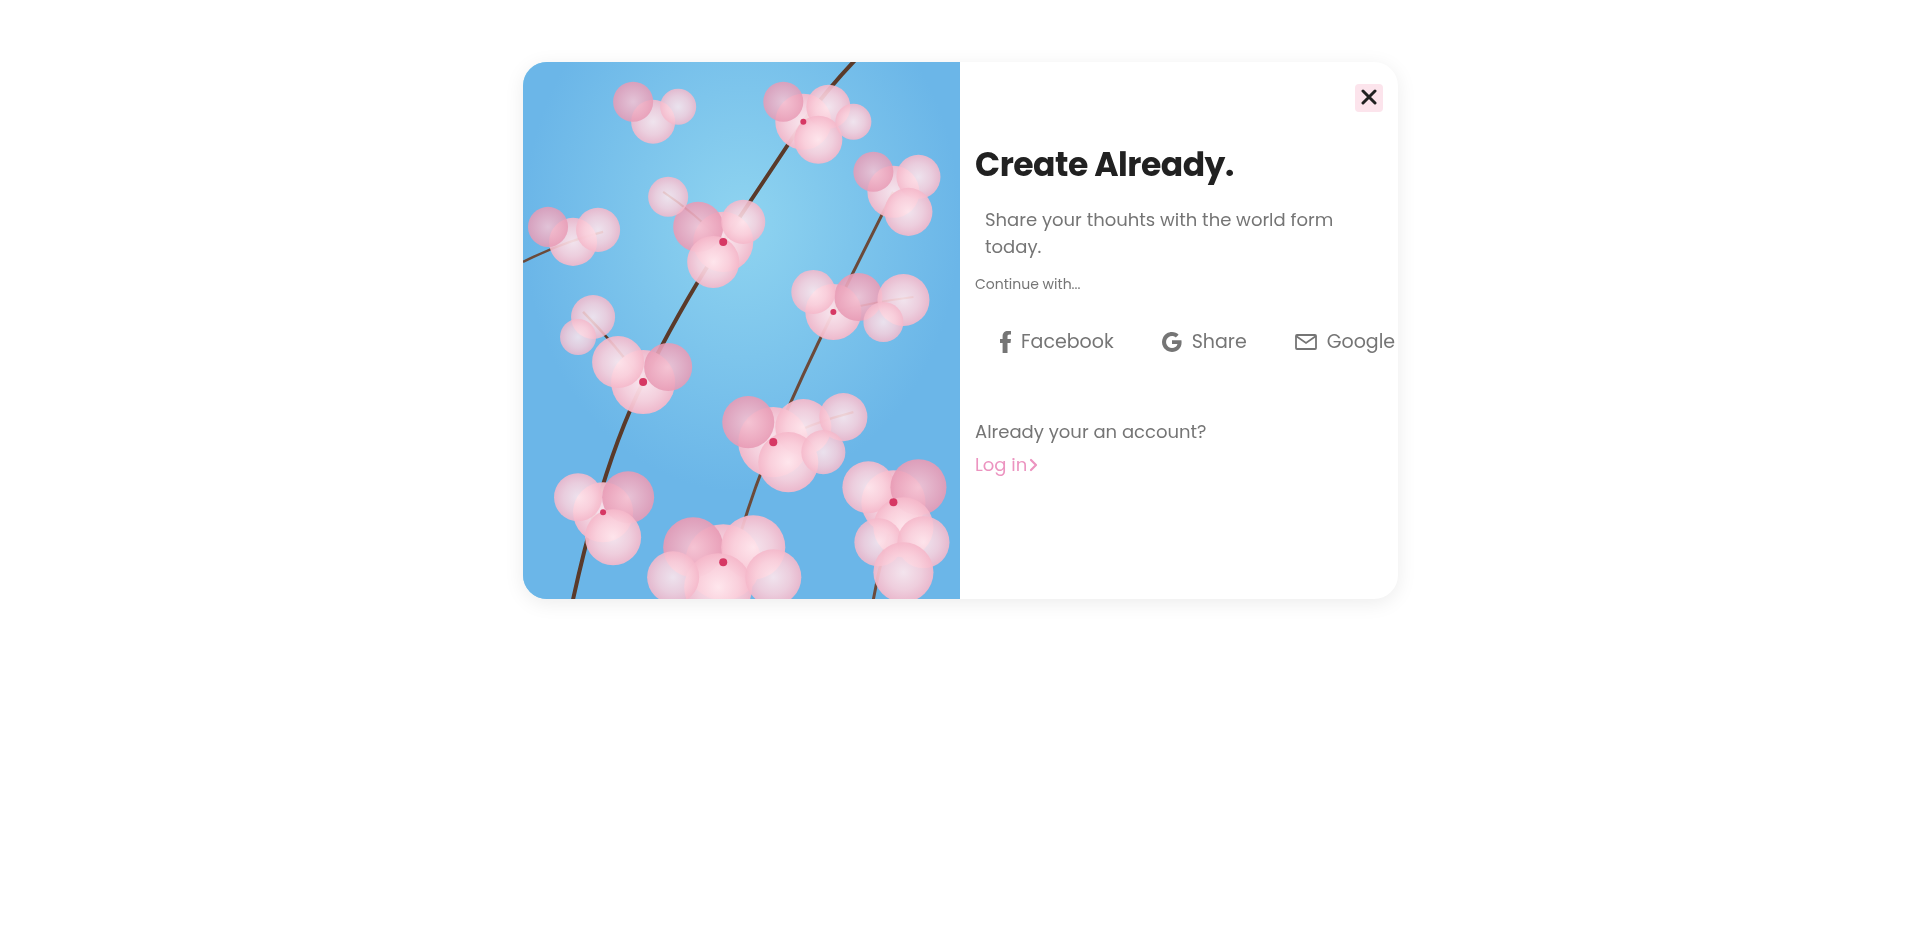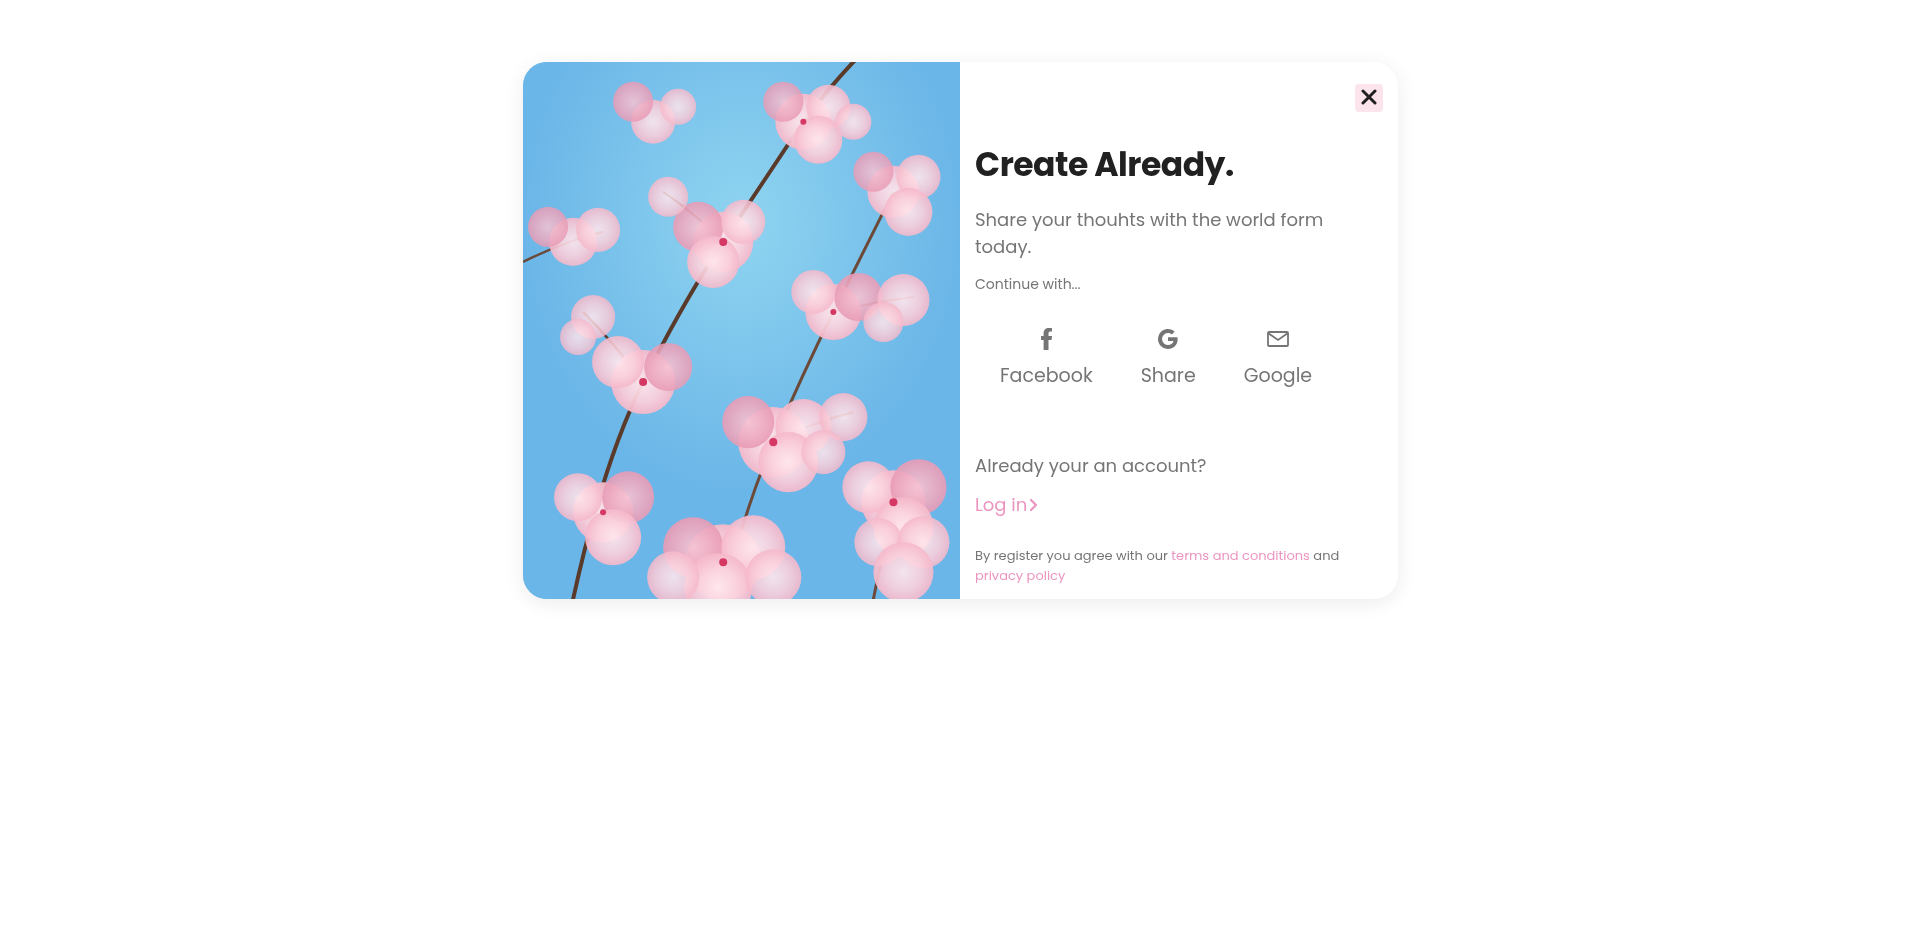--- a/index.html
+++ b/index.html
@@ -71,39 +71,39 @@
       font-weight: 700;
       color: #212121;
       letter-spacing: -0.5px;
     }
     
     .subtitle {
       margin-top: 16px;
       font-size: 18px;
       color: #757575;
       font-weight: 400;
+      margin-left: 10px;
     }
     
     .continue-label {
       margin-top: 14px;
       font-size: 14px;
       color: #757575;
       font-weight: 400;
     }
     
     .social-buttons {
       margin-top: 32px;
       display: flex;
       gap: 48px;
       padding-left: 25px;
     }
     
     .social-btn {
       display: flex;
-      flex-direction: column;
       align-items: center;
       gap: 10px;
       cursor: pointer;
       background: none;
       border: none;
       font-family: inherit;
     }
     
     .social-btn .icon-wrap {
       font-size: 22px;
@@ -120,21 +120,21 @@
       font-weight: 400;
     }
     
     .already-account {
       margin-top: 62px;
       font-size: 18px;
       color: #757575;
     }
     
     .login-link {
-      margin-top: 12px;
+      margin-top: 6px;
       display: inline-flex;
       align-items: center;
       gap: 2px;
       font-size: 18px;
       color: #ec94c0;
       cursor: pointer;
       font-weight: 400;
     }
     
     .login-link .chevron {
@@ -312,17 +312,14 @@
     <p class="already-account">Already your an account?</p>
     <a class="login-link">
       <span>Log in</span>
       <span class="chevron">
         <svg width="10" height="14" viewBox="0 0 10 14" fill="none">
           <path d="M2 2 L7 7 L2 12" stroke="#ec94c0" stroke-width="2.2" stroke-linecap="round" stroke-linejoin="round"></path>
         </svg>
       </span>
     </a>
     
-    <p class="terms-text">
-      <span>By register you agree with our </span><a>terms and conditions</a><span>  and  </span><a>privacy policy</a>
-    </p>
   </div>
 </div>
 
 </body></html>

